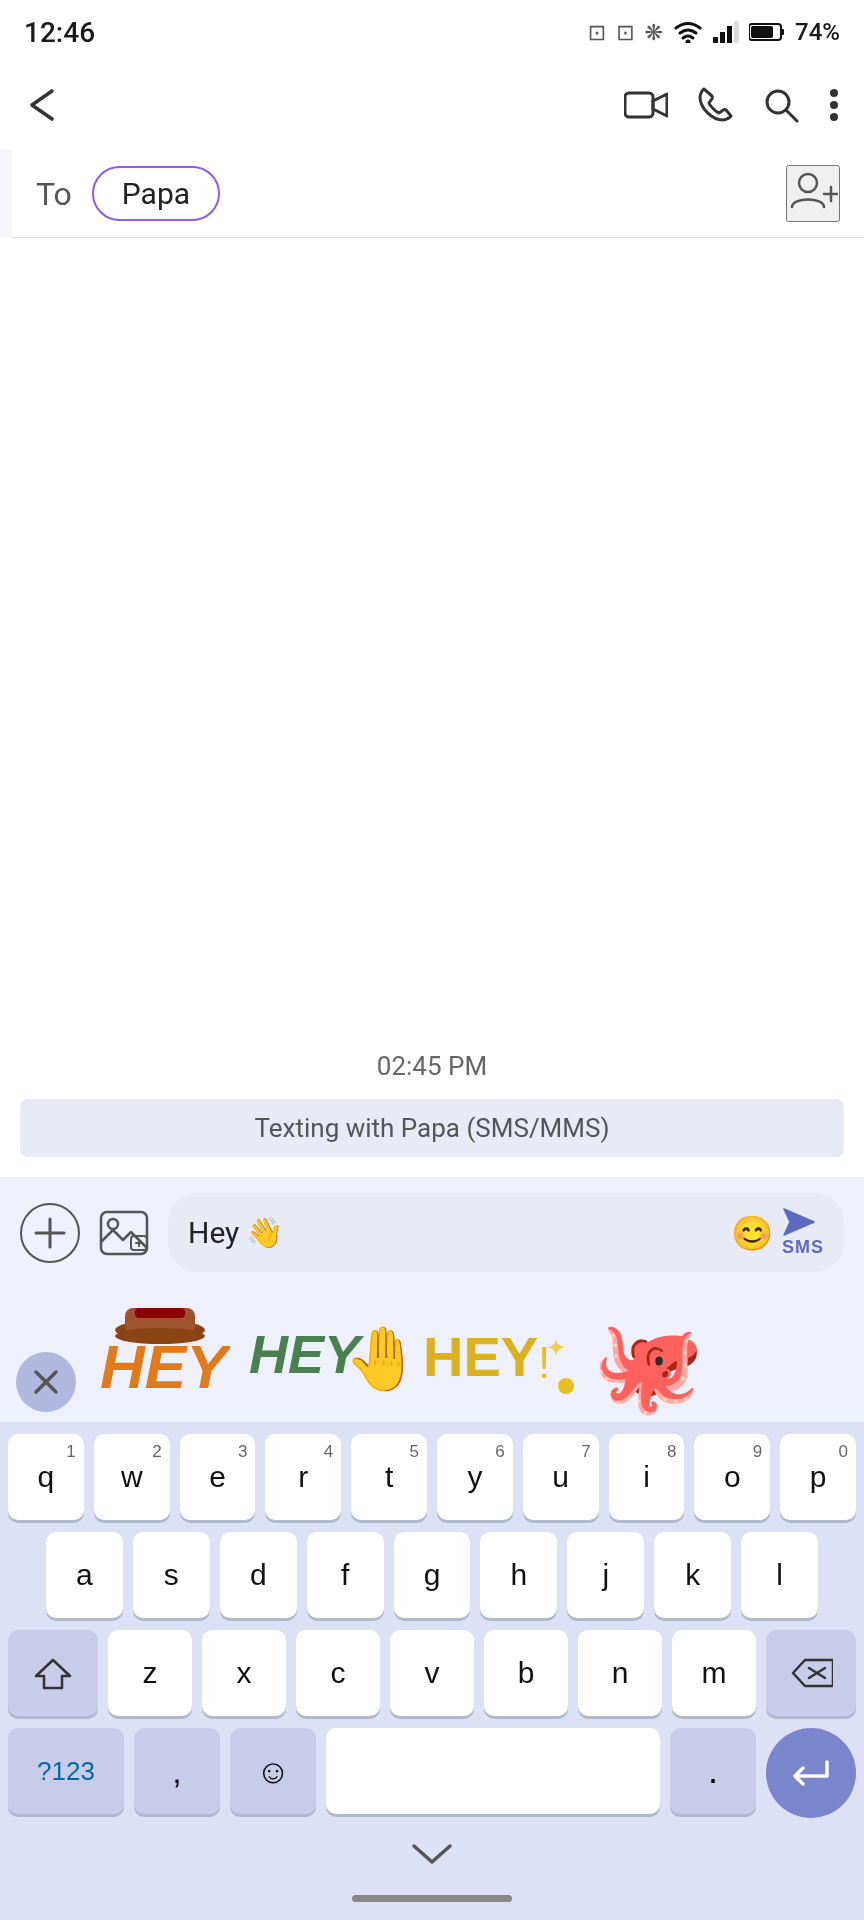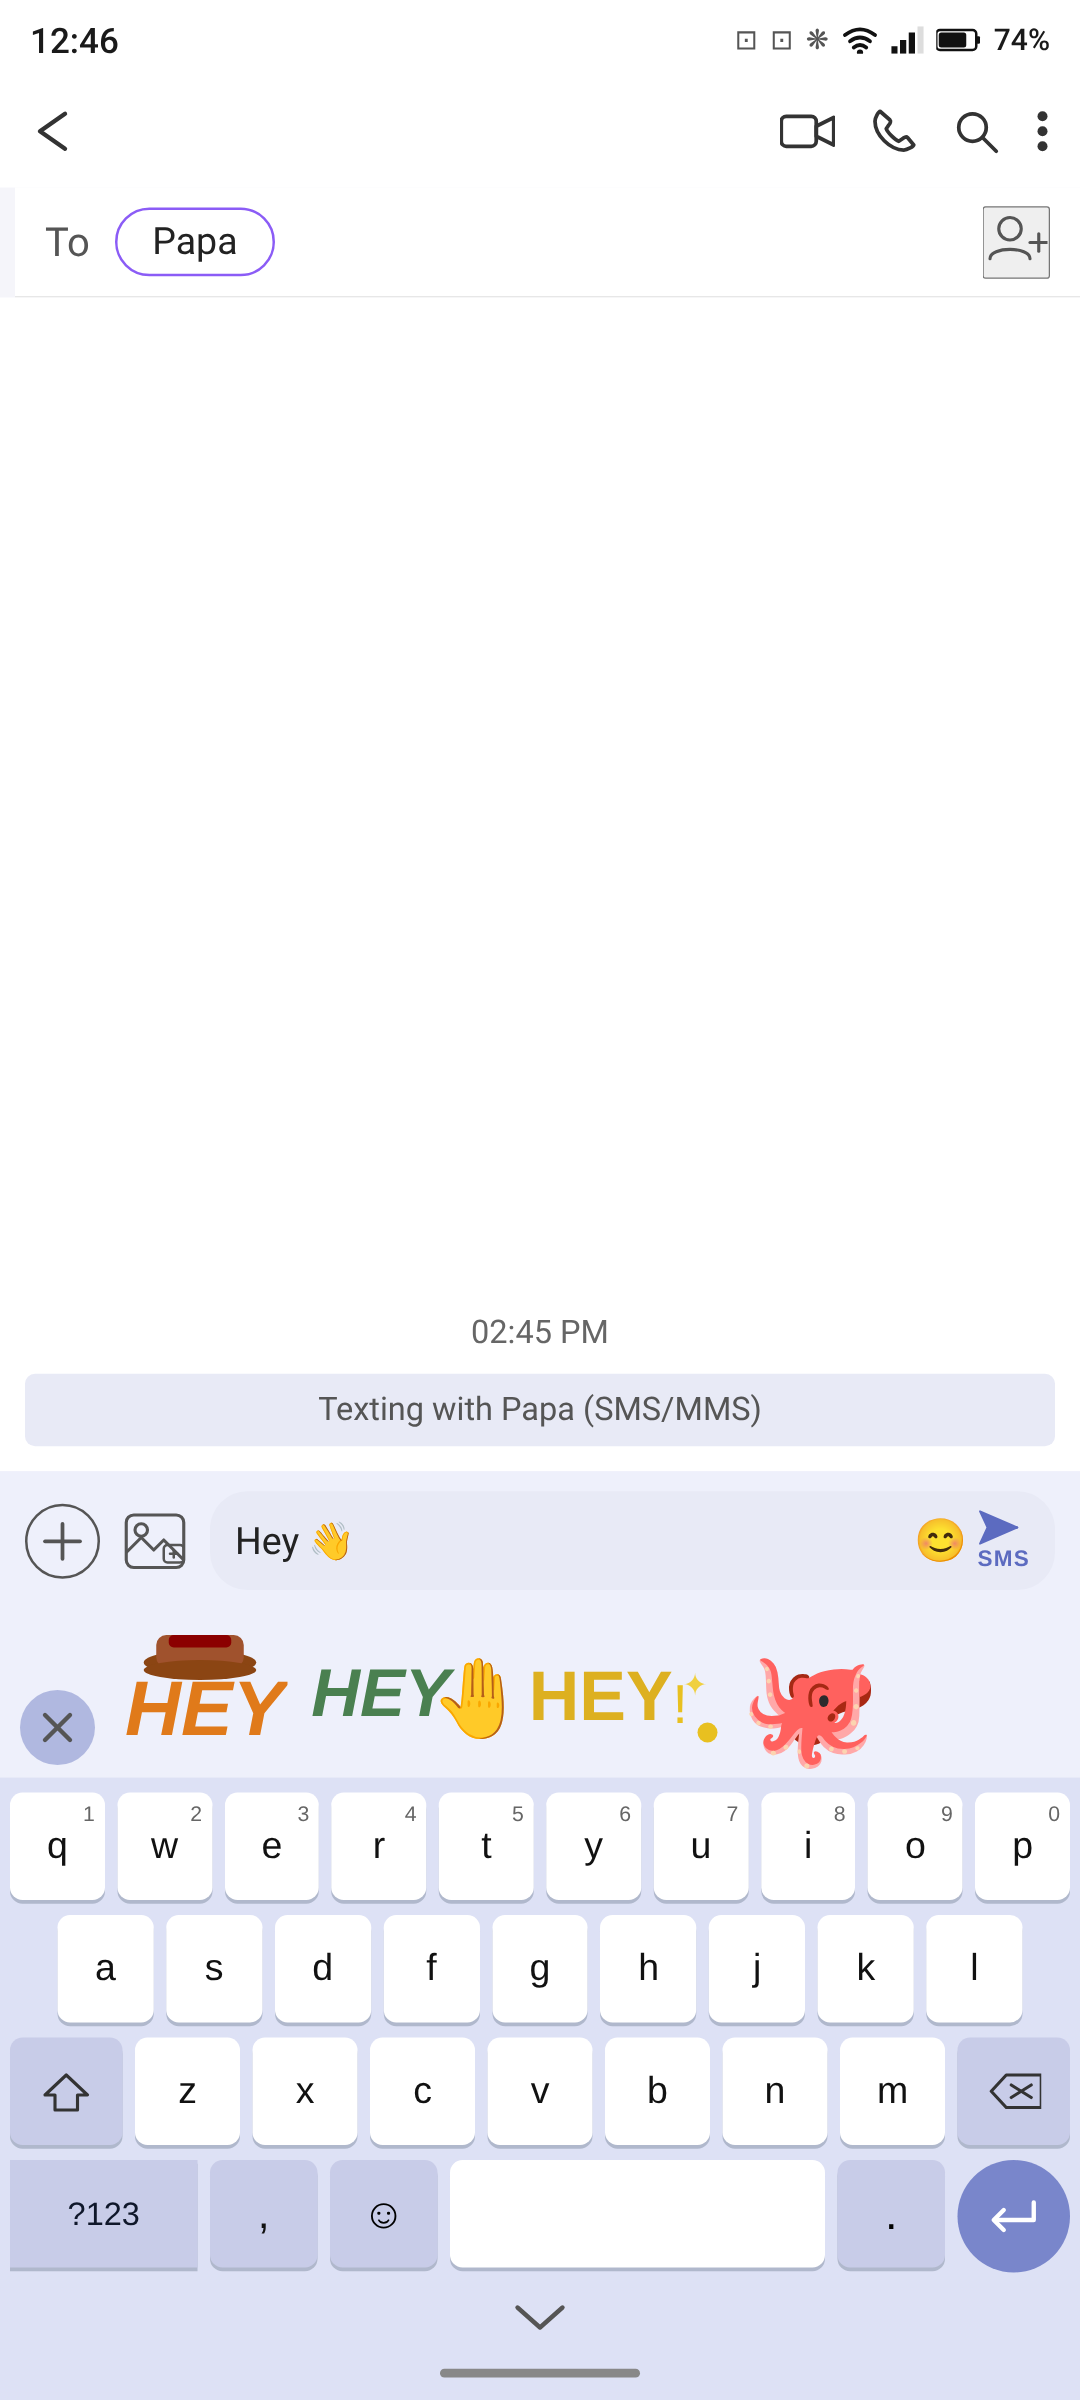--- a/index.html
+++ b/index.html
@@ -281,27 +281,27 @@
     }
     .kb-bottom {
       display: flex;
       justify-content: center;
       gap: 10px;
       margin-bottom: 0;
       padding-bottom: 12px;
     }
     .kb-nums-btn {
       background: #c8cce8;
-      border-radius: 0;
+      border-radius: 10px;
       border: none;
       font-size: 26px;
       font-weight: 500;
-      color: #0f172a;
+      color: #0369a1;
       height: 86px;
-      width: 150px;
+      width: 116px;
       display: flex;
       align-items: center;
       justify-content: center;
       cursor: pointer;
       box-shadow: 0 3px 0 #b0b8cc;
       flex-shrink: 0;
     }
     .kb-comma-btn {
       background: #c8cce8;
       border-radius: 10px;

